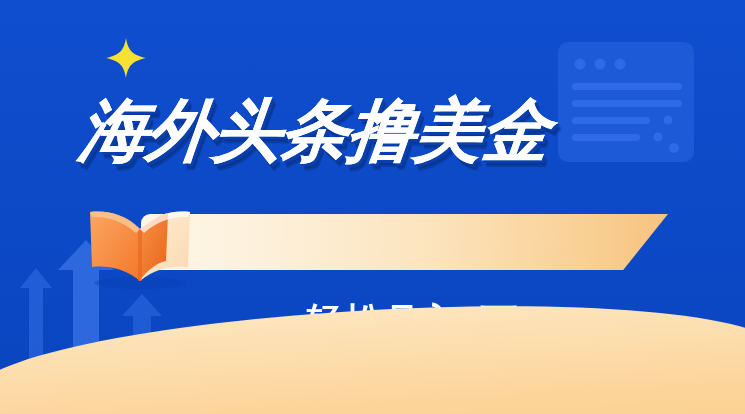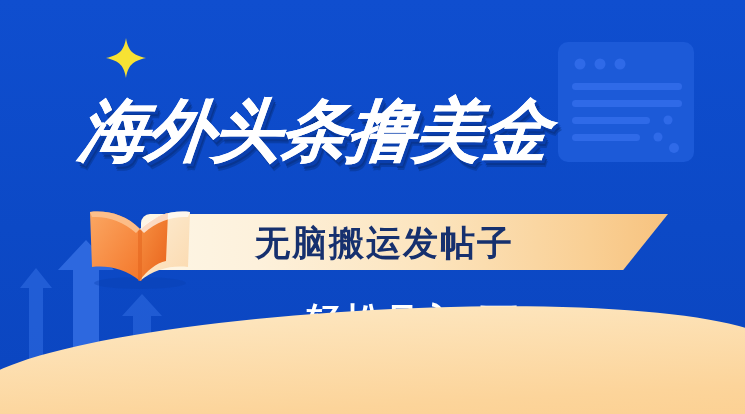--- a/index.html
+++ b/index.html
@@ -227,20 +227,19 @@
 
       <path d="M56 27 C64 19 74 13 84 10 L82 58 C72 60 63 68 56 77 Z" fill="url(#bk3)"></path>
 
       <path d="M54 26 L58 26 L58 78 L54 78 Z" fill="#e2601a" opacity="0.5"></path>
 
       <path d="M6 9 C24 7 42 12 56 26 L52 30 C39 18 23 13 8 14 Z" fill="#fdc493" opacity="0.85"></path>
       <path d="M106 9 C88 7 70 12 56 26 L60 30 C73 18 89 13 104 14 Z" fill="#ffffff" opacity="0.7"></path>
     </svg>
   </div>
 
-  <div class="ribbon-text noclick">无脑搬运发帖子</div>
 
   <div class="subline noclick">轻松月入1万+</div>
 
   <div class="bottom-curve-thin noclick"></div>
   <div class="bottom-curve noclick"></div>
 
 </div>
 
 </body></html>

